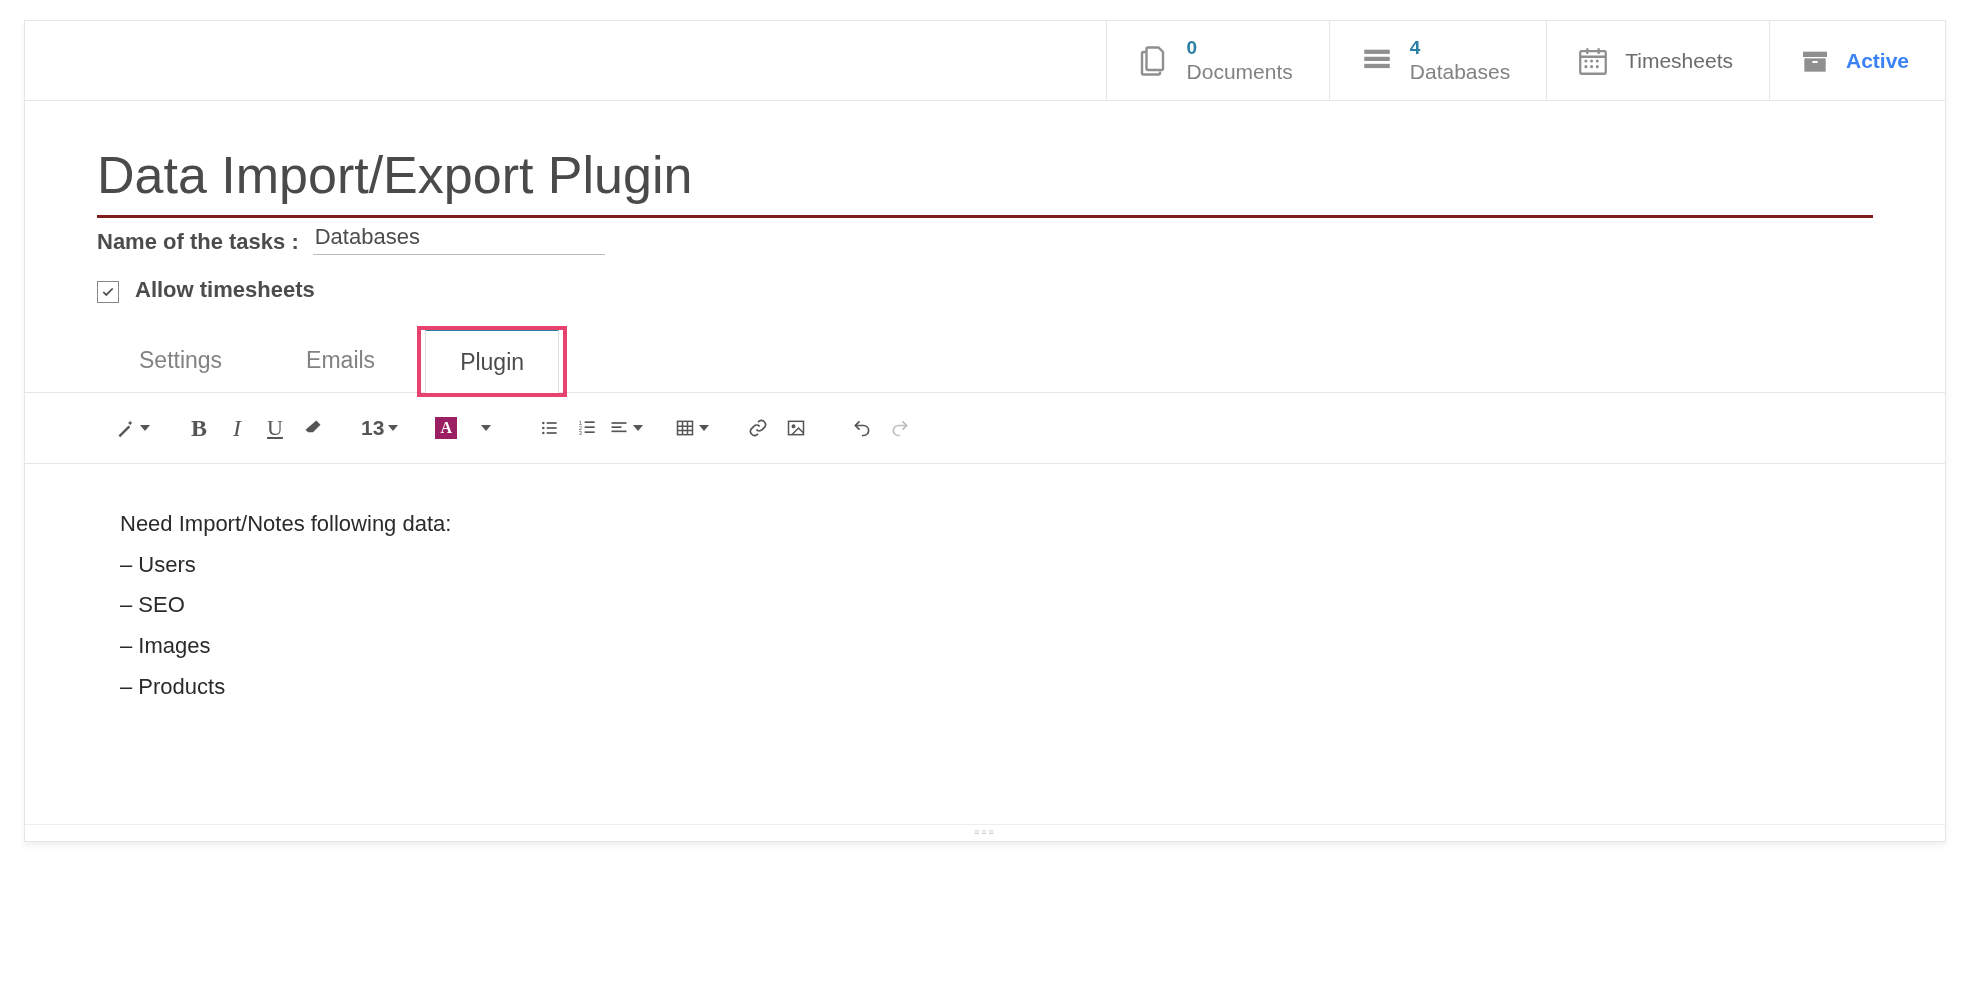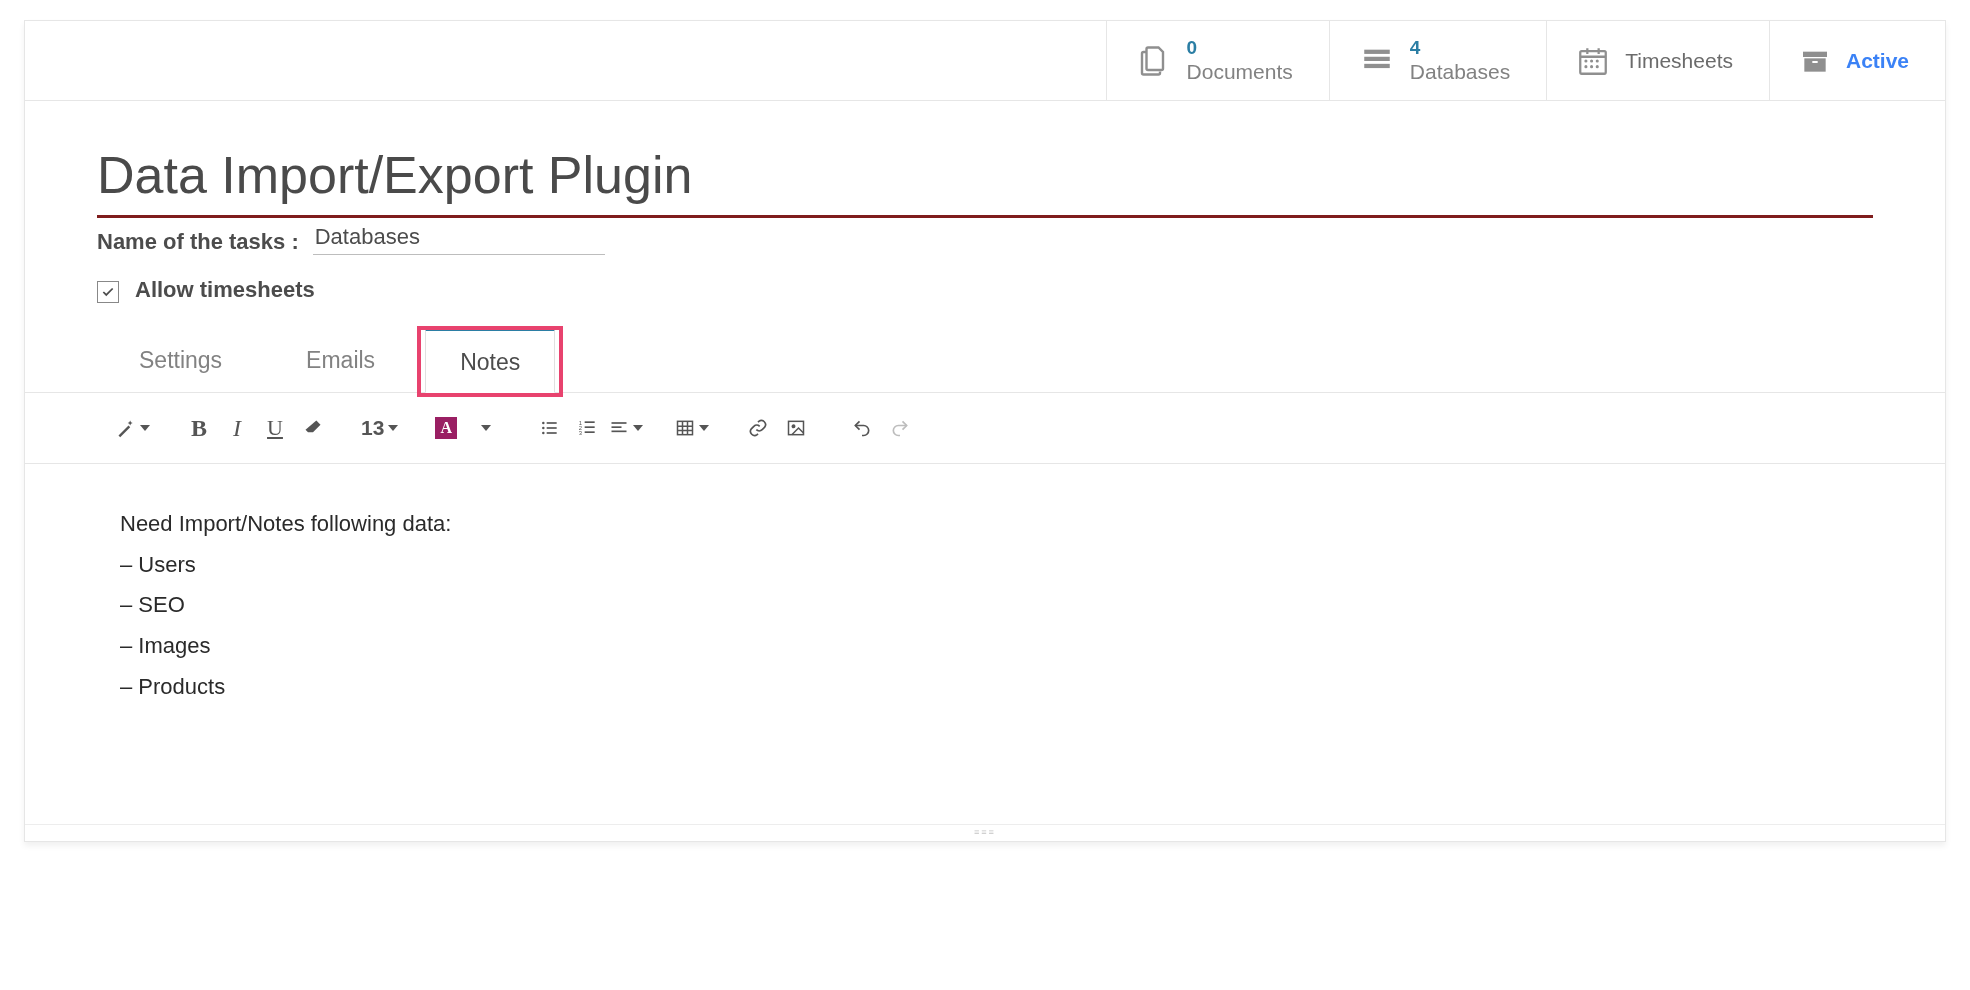--- a/index.html
+++ b/index.html
@@ -284,21 +284,21 @@
 
       
       <div class="tabs">
         <div class="tab">
           <span>Settings</span>
         </div>
         <div class="tab">
           <span>Emails</span>
         </div>
         <div class="tab active" style="position:relative">
-          <span>Notes</span>
+          <span>Plugin</span>
           <span class="tab-highlight"></span>
         </div>
       </div>
 
       
       <div class="editor-wrap">
         <div class="toolbar">
 
           <div class="tb-group">
             <span class="tb-btn">

